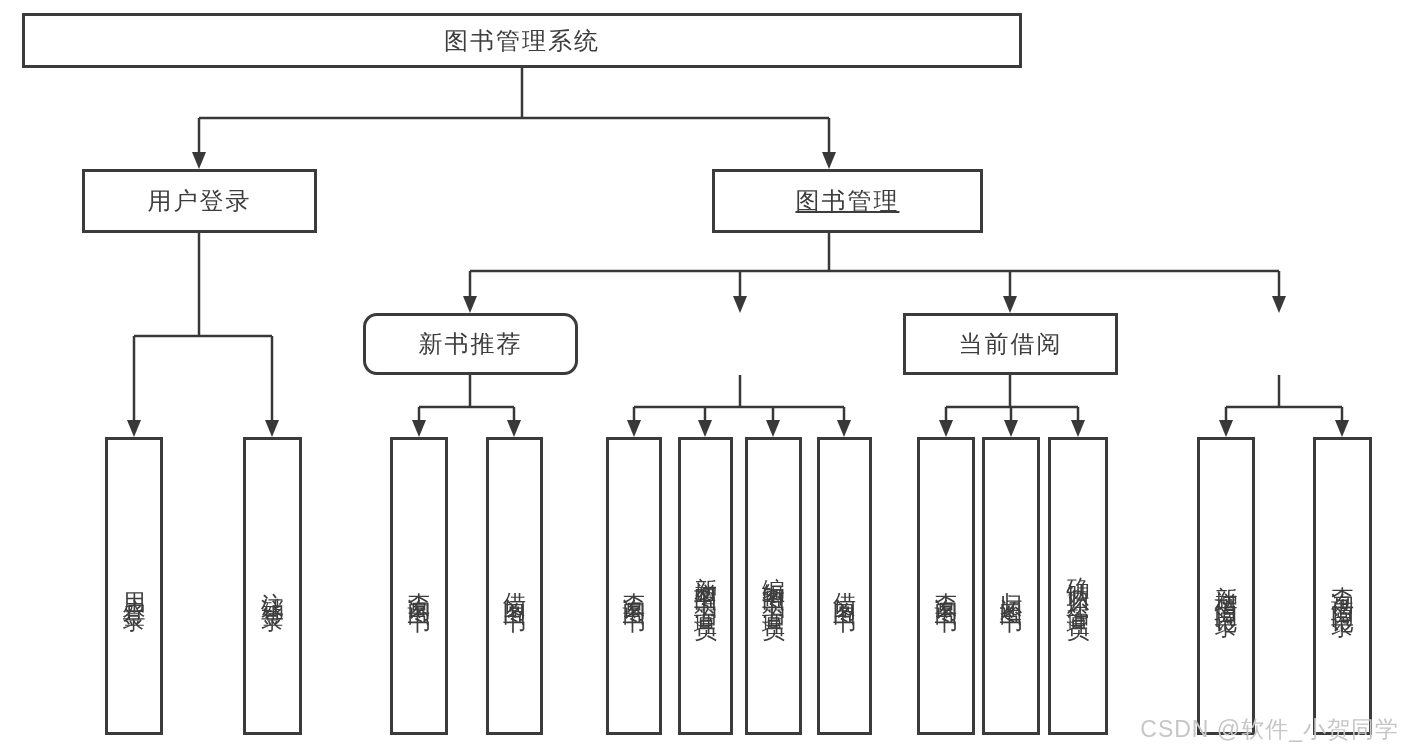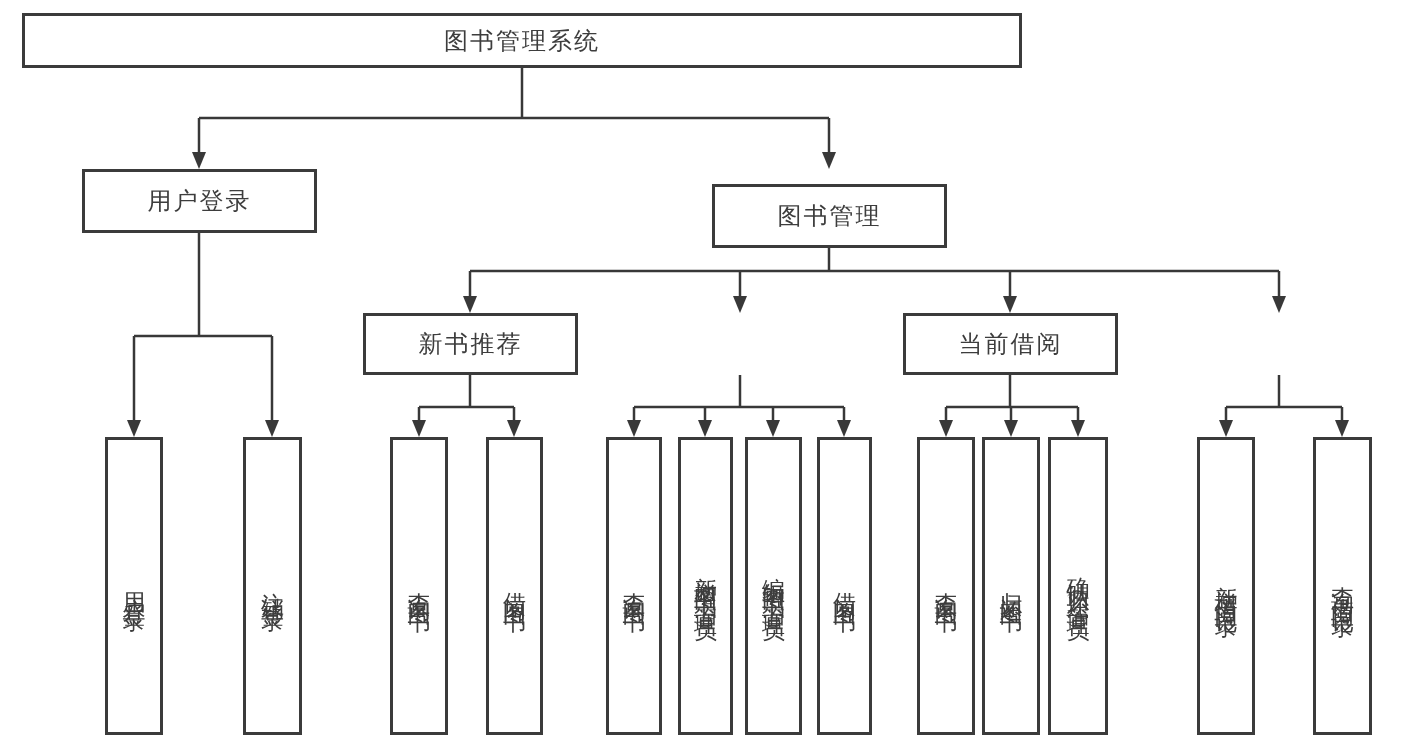--- a/index.html
+++ b/index.html
@@ -150,25 +150,25 @@
     </g>
   </svg>
 
   <div class="node h" style="left:22px; top:13px; width:1000px; height:55px;">
     <span>图书管理系统</span>
   </div>
 
   <div class="node h" style="left:82px; top:169px; width:235px; height:64px;">
     <span>用户登录</span>
   </div>
-  <div class="node h" style="left:712px; top:184px; width:235px; height:64px;">
+  <div class="node h" style="left:712px; top:169px; width:271px; height:64px;text-decoration:underline;">
     <span>图书管理</span>
   </div>
 
-  <div class="node h" style="left:363px; top:313px; width:215px; height:62px;">
+  <div class="node h" style="left:363px; top:313px; width:215px; height:62px;border-radius:14px;">
     <span>新书推荐</span>
   </div>
   <div class="node h" style="left:903px; top:313px; width:215px; height:62px;text-align:right;">
     <span>当前借阅</span>
   </div>
 
   <div class="node v" style="left:105px; top:437px; width:58px; height:298px;">
     <span>用户登录</span>
   </div>
   <div class="node v" style="left:243px; top:437px; width:59px; height:298px;">
@@ -205,14 +205,15 @@
     <span>确认归还（管理员）</span>
   </div>
 
   <div class="node v" style="left:1197px; top:437px; width:58px; height:298px;">
     <span>新增借阅记录</span>
   </div>
   <div class="node v" style="left:1313px; top:437px; width:59px; height:298px;">
     <span>查询借阅记录</span>
   </div>
 
+  <div class="watermark">CSDN @软件_小贺同学</div>
 
 </div>
 
 </body></html>

